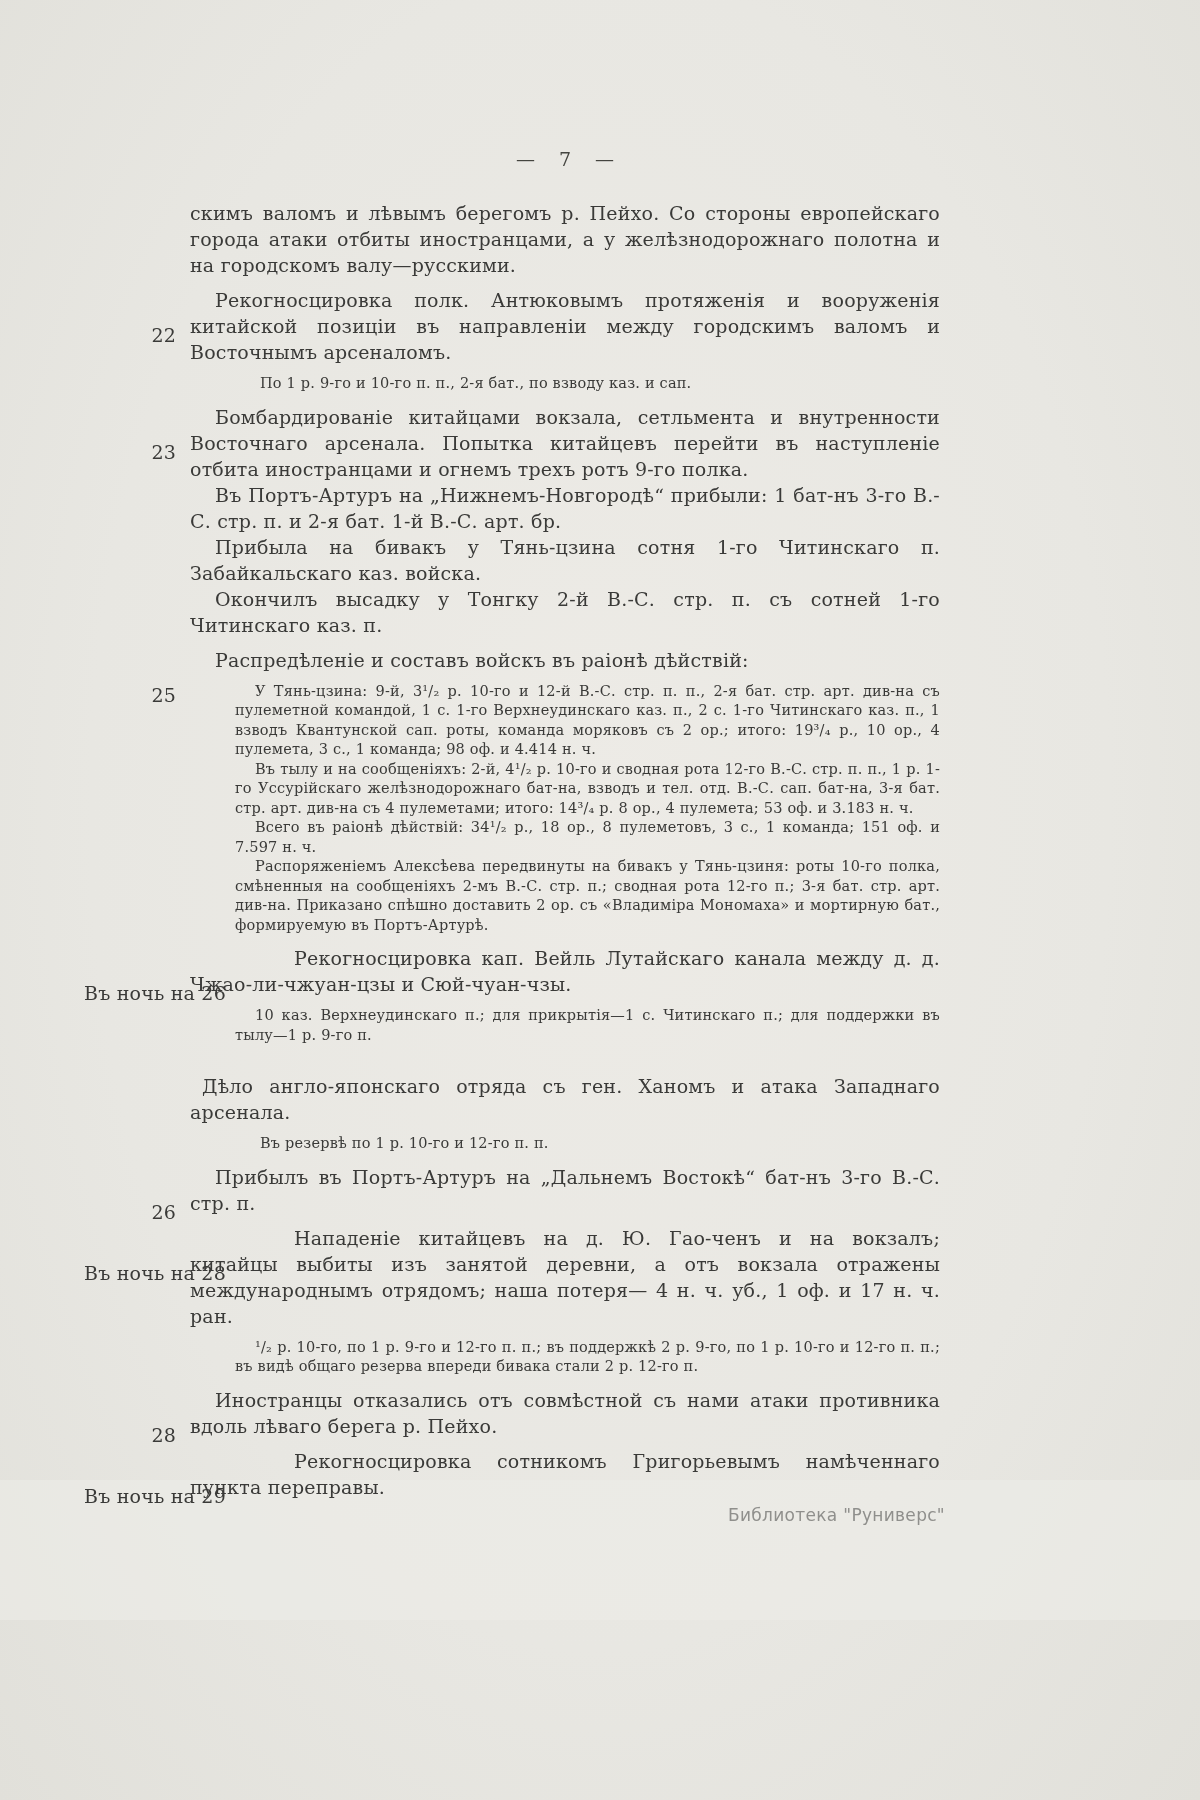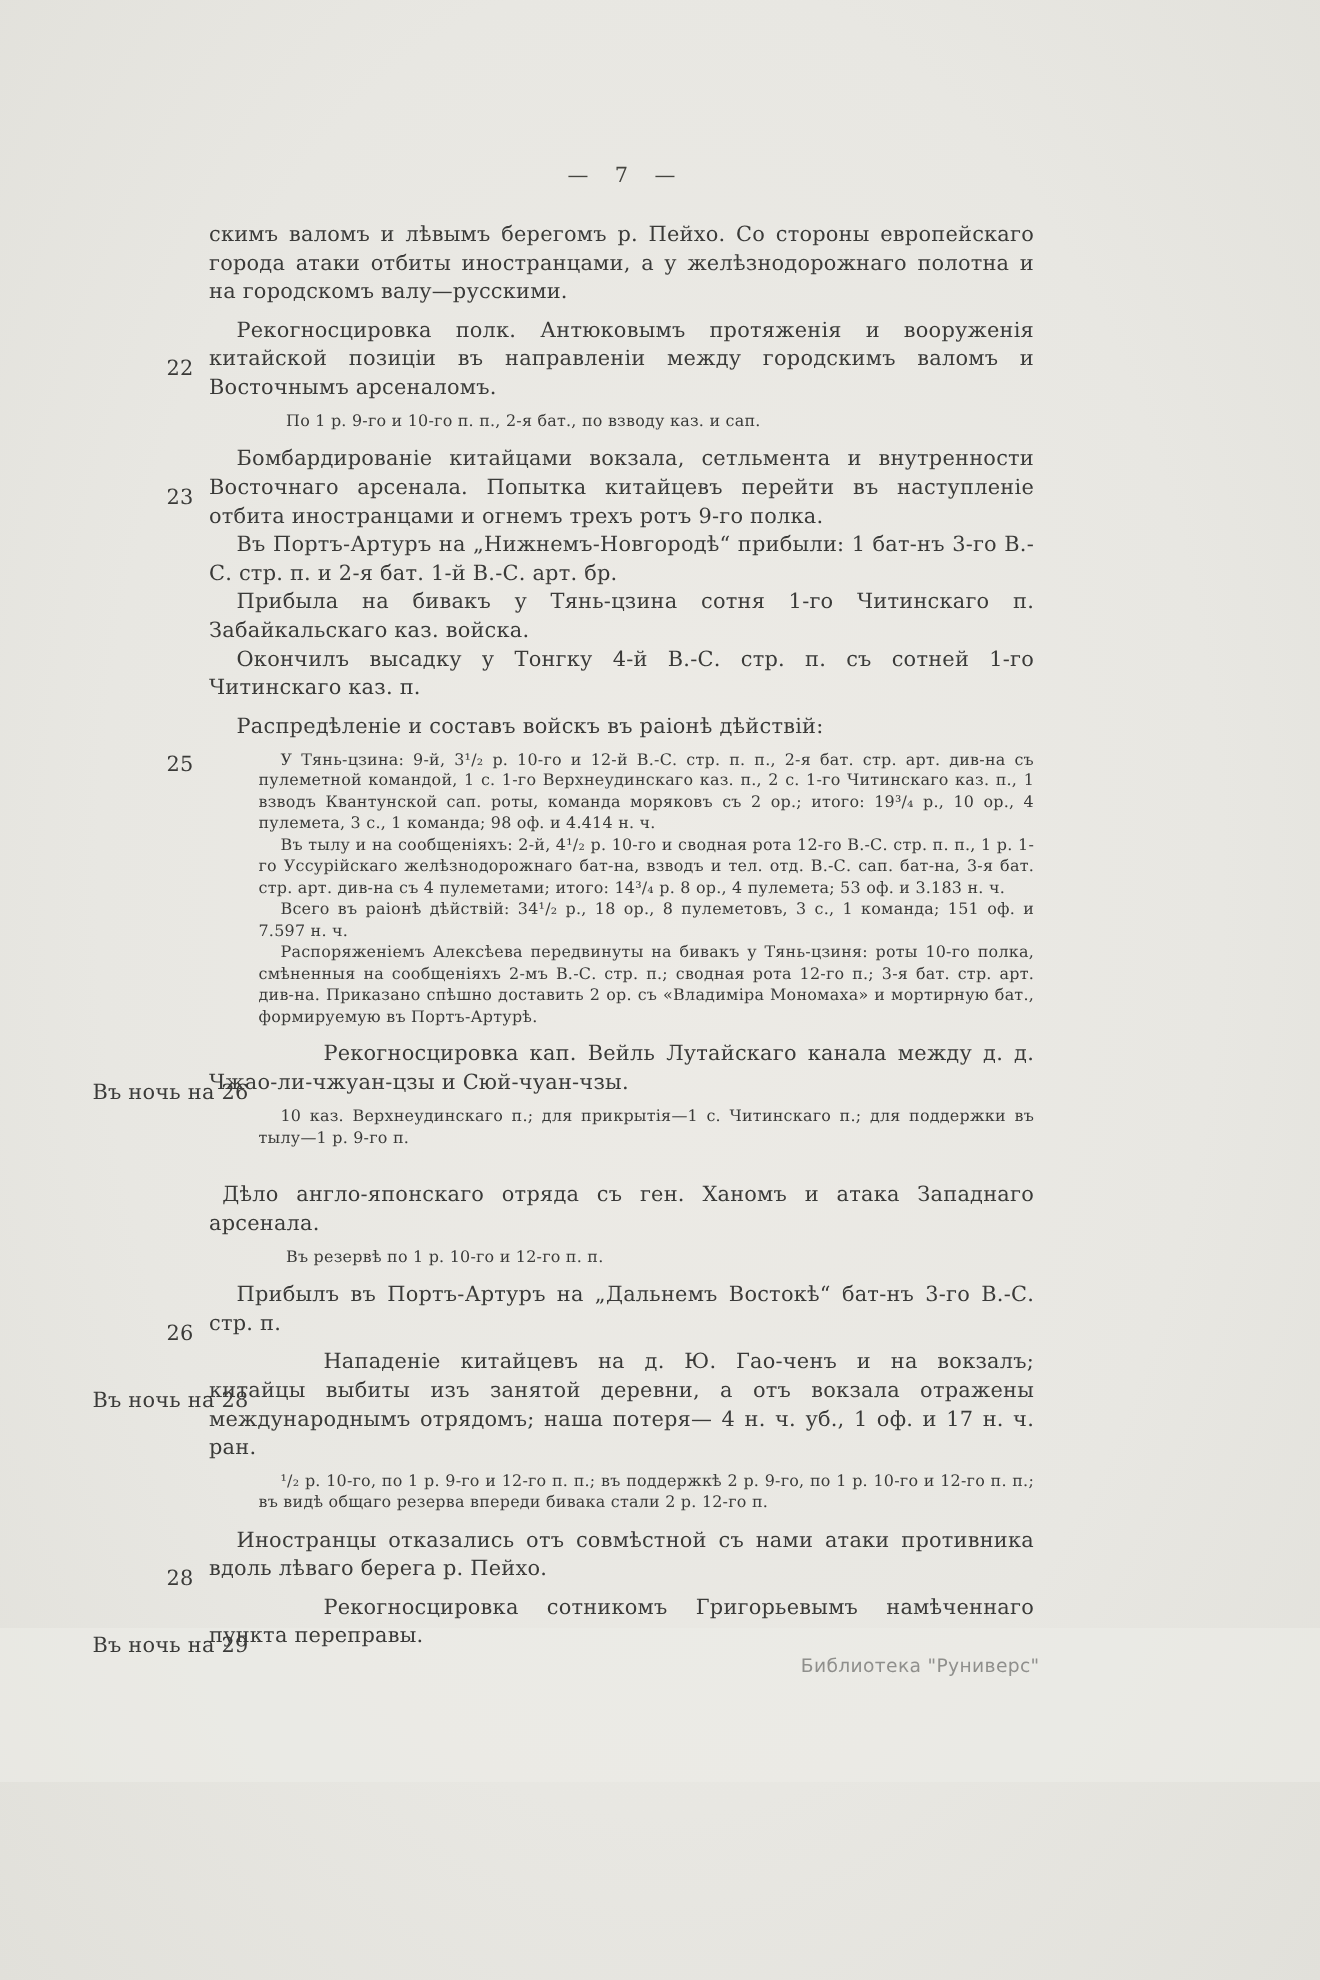--- a/index.html
+++ b/index.html
@@ -103,21 +103,21 @@
       <span class="lbl lbl-num">22</span>
       <p>Рекогносцировка полк. Антюковымъ протяженія и вооруженія китайской позиціи въ направленіи между городскимъ валомъ и Восточнымъ арсеналомъ.</p>
     </div>
     <div class="note note-short">По 1 р. 9-го и 10-го п. п., 2-я бат., по взводу каз. и сап.</div>
 
     <div class="main">
       <span class="lbl lbl-num">23</span>
       <p>Бомбардированіе китайцами вокзала, сетльмента и внутренности Восточнаго арсенала. Попытка китайцевъ перейти въ наступленіе отбита иностранцами и огнемъ трехъ ротъ 9-го полка.</p>
       <p>Въ Портъ-Артуръ на „Нижнемъ-Новгородѣ“ прибыли: 1 бат-нъ 3-го В.-С. стр. п. и 2-я бат. 1-й В.-С. арт. бр.</p>
       <p>Прибыла на бивакъ у Тянь-цзина сотня 1-го Читинскаго п. Забайкальскаго каз. войска.</p>
-      <p>Окончилъ высадку у Тонгку 4-й В.-С. стр. п. съ сотней 1-го Читинскаго каз. п.</p>
+      <p>Окончилъ высадку у Тонгку 2-й В.-С. стр. п. съ сотней 1-го Читинскаго каз. п.</p>
     </div>
 
 
     <div class="main">
       <span class="lbl lbl-num">25</span>
       <p>Распредѣленіе и составъ войскъ въ раіонѣ дѣйствій:</p>
     </div>
     <div class="note">
       <p>У Тянь-цзина: 9-й, 3¹/₂ р. 10-го и 12-й В.-С. стр. п. п., 2-я бат. стр. арт. див-на съ пулеметной командой, 1 с. 1-го Верхнеудинскаго каз. п., 2 с. 1-го Читинскаго каз. п., 1 взводъ Квантунской сап. роты, команда моряковъ съ 2 ор.; итого: 19³/₄ р., 10 ор., 4 пулемета, 3 с., 1 команда; 98 оф. и 4.414 н. ч.</p>
       <p>Въ тылу и на сообщеніяхъ: 2-й, 4¹/₂ р. 10-го и сводная рота 12-го В.-С. стр. п. п., 1 р. 1-го Уссурійскаго желѣзнодорожнаго бат-на, взводъ и тел. отд. В.-С. сап. бат-на, 3-я бат. стр. арт. див-на съ 4 пулеметами; итого: 14³/₄ р. 8 ор., 4 пулемета; 53 оф. и 3.183 н. ч.</p>

